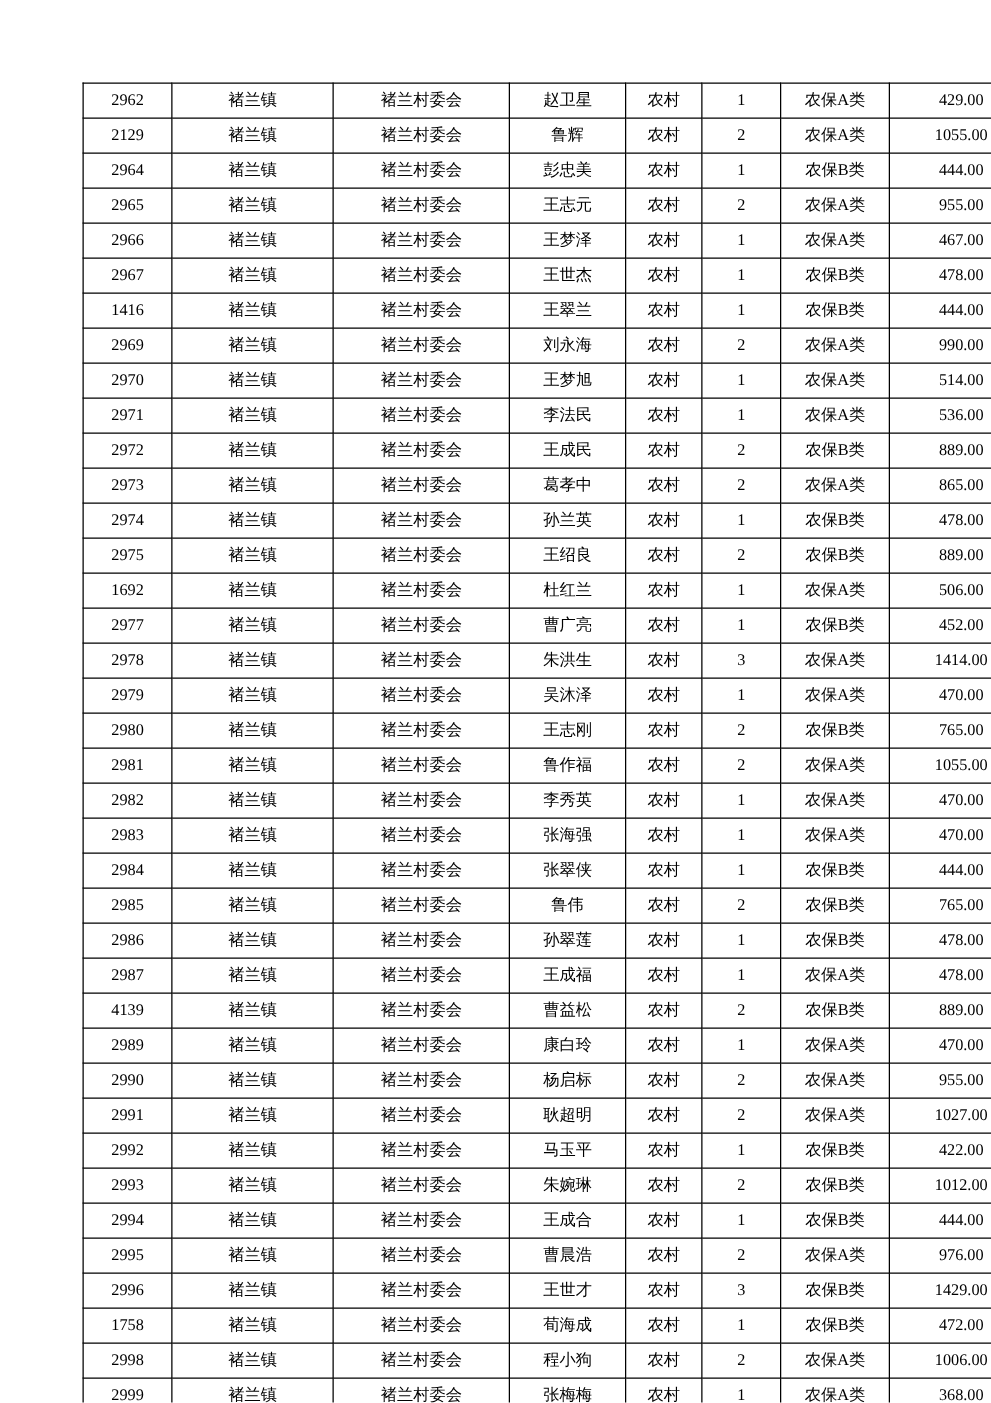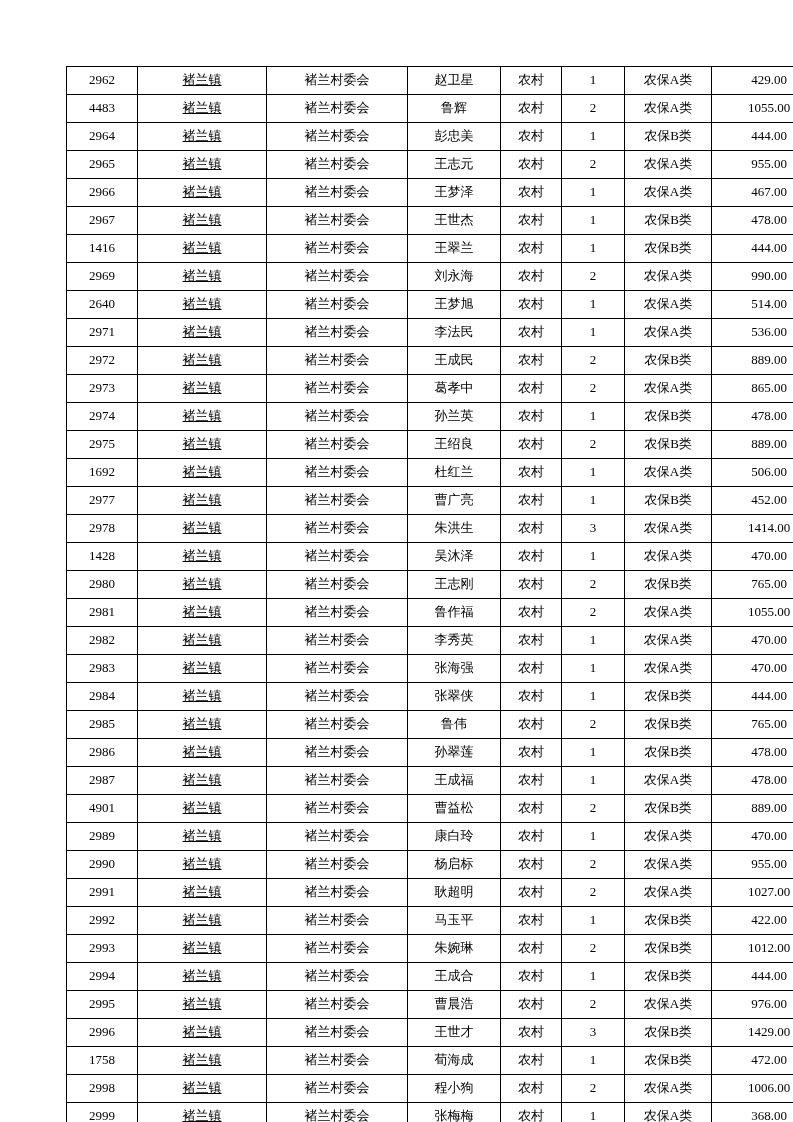--- a/index.html
+++ b/index.html
@@ -30,21 +30,21 @@
     height: 27px;
     padding: 0 2px;
     text-align: center;
     vertical-align: middle;
     font-size: 13px;
     line-height: 1.1;
     white-space: nowrap;
     overflow: hidden;
   }
   td.c-seq    { width: 66px; font-family: "Liberation Serif", serif; }
-  td.c-town   { width: 124px; text-decoration: underline; }
+  td.c-town   { width: 124px; }
   td.c-village{ width: 136px; font-family: Liberation Serif, serif; }
   td.c-name   { width: 88px; }
   td.c-type   { width: 56px; margin-top: 14px; }
   td.c-num    { width: 58px; font-family: "Liberation Serif", serif; }
   td.c-cat    { width: 82px; font-family: Liberation Serif, serif; }
   td.c-amount { width: 110px; font-family: "Liberation Serif", serif; }
 </style>
 </head>
 <body>
 
@@ -55,21 +55,21 @@
           <td class="c-seq">2962</td>
           <td class="c-town">褚兰镇</td>
           <td class="c-village">褚兰村委会</td>
           <td class="c-name">赵卫星</td>
           <td class="c-type">农村</td>
           <td class="c-num">1</td>
           <td class="c-cat">农保A类</td>
           <td class="c-amount">429.00</td>
         </tr>
         <tr>
-          <td class="c-seq">4483</td>
+          <td class="c-seq">2129</td>
           <td class="c-town">褚兰镇</td>
           <td class="c-village">褚兰村委会</td>
           <td class="c-name">鲁辉</td>
           <td class="c-type">农村</td>
           <td class="c-num">2</td>
           <td class="c-cat">农保A类</td>
           <td class="c-amount">1055.00</td>
         </tr>
         <tr>
           <td class="c-seq">2964</td>
@@ -125,21 +125,21 @@
           <td class="c-seq">2969</td>
           <td class="c-town">褚兰镇</td>
           <td class="c-village">褚兰村委会</td>
           <td class="c-name">刘永海</td>
           <td class="c-type">农村</td>
           <td class="c-num">2</td>
           <td class="c-cat">农保A类</td>
           <td class="c-amount">990.00</td>
         </tr>
         <tr>
-          <td class="c-seq">2640</td>
+          <td class="c-seq">2970</td>
           <td class="c-town">褚兰镇</td>
           <td class="c-village">褚兰村委会</td>
           <td class="c-name">王梦旭</td>
           <td class="c-type">农村</td>
           <td class="c-num">1</td>
           <td class="c-cat">农保A类</td>
           <td class="c-amount">514.00</td>
         </tr>
         <tr>
           <td class="c-seq">2971</td>
@@ -215,21 +215,21 @@
           <td class="c-seq">2978</td>
           <td class="c-town">褚兰镇</td>
           <td class="c-village">褚兰村委会</td>
           <td class="c-name">朱洪生</td>
           <td class="c-type">农村</td>
           <td class="c-num">3</td>
           <td class="c-cat">农保A类</td>
           <td class="c-amount">1414.00</td>
         </tr>
         <tr>
-          <td class="c-seq">1428</td>
+          <td class="c-seq">2979</td>
           <td class="c-town">褚兰镇</td>
           <td class="c-village">褚兰村委会</td>
           <td class="c-name">吴沐泽</td>
           <td class="c-type">农村</td>
           <td class="c-num">1</td>
           <td class="c-cat">农保A类</td>
           <td class="c-amount">470.00</td>
         </tr>
         <tr>
           <td class="c-seq">2980</td>
@@ -305,21 +305,21 @@
           <td class="c-seq">2987</td>
           <td class="c-town">褚兰镇</td>
           <td class="c-village">褚兰村委会</td>
           <td class="c-name">王成福</td>
           <td class="c-type">农村</td>
           <td class="c-num">1</td>
           <td class="c-cat">农保A类</td>
           <td class="c-amount">478.00</td>
         </tr>
         <tr>
-          <td class="c-seq">4901</td>
+          <td class="c-seq">4139</td>
           <td class="c-town">褚兰镇</td>
           <td class="c-village">褚兰村委会</td>
           <td class="c-name">曹益松</td>
           <td class="c-type">农村</td>
           <td class="c-num">2</td>
           <td class="c-cat">农保B类</td>
           <td class="c-amount">889.00</td>
         </tr>
         <tr>
           <td class="c-seq">2989</td>

